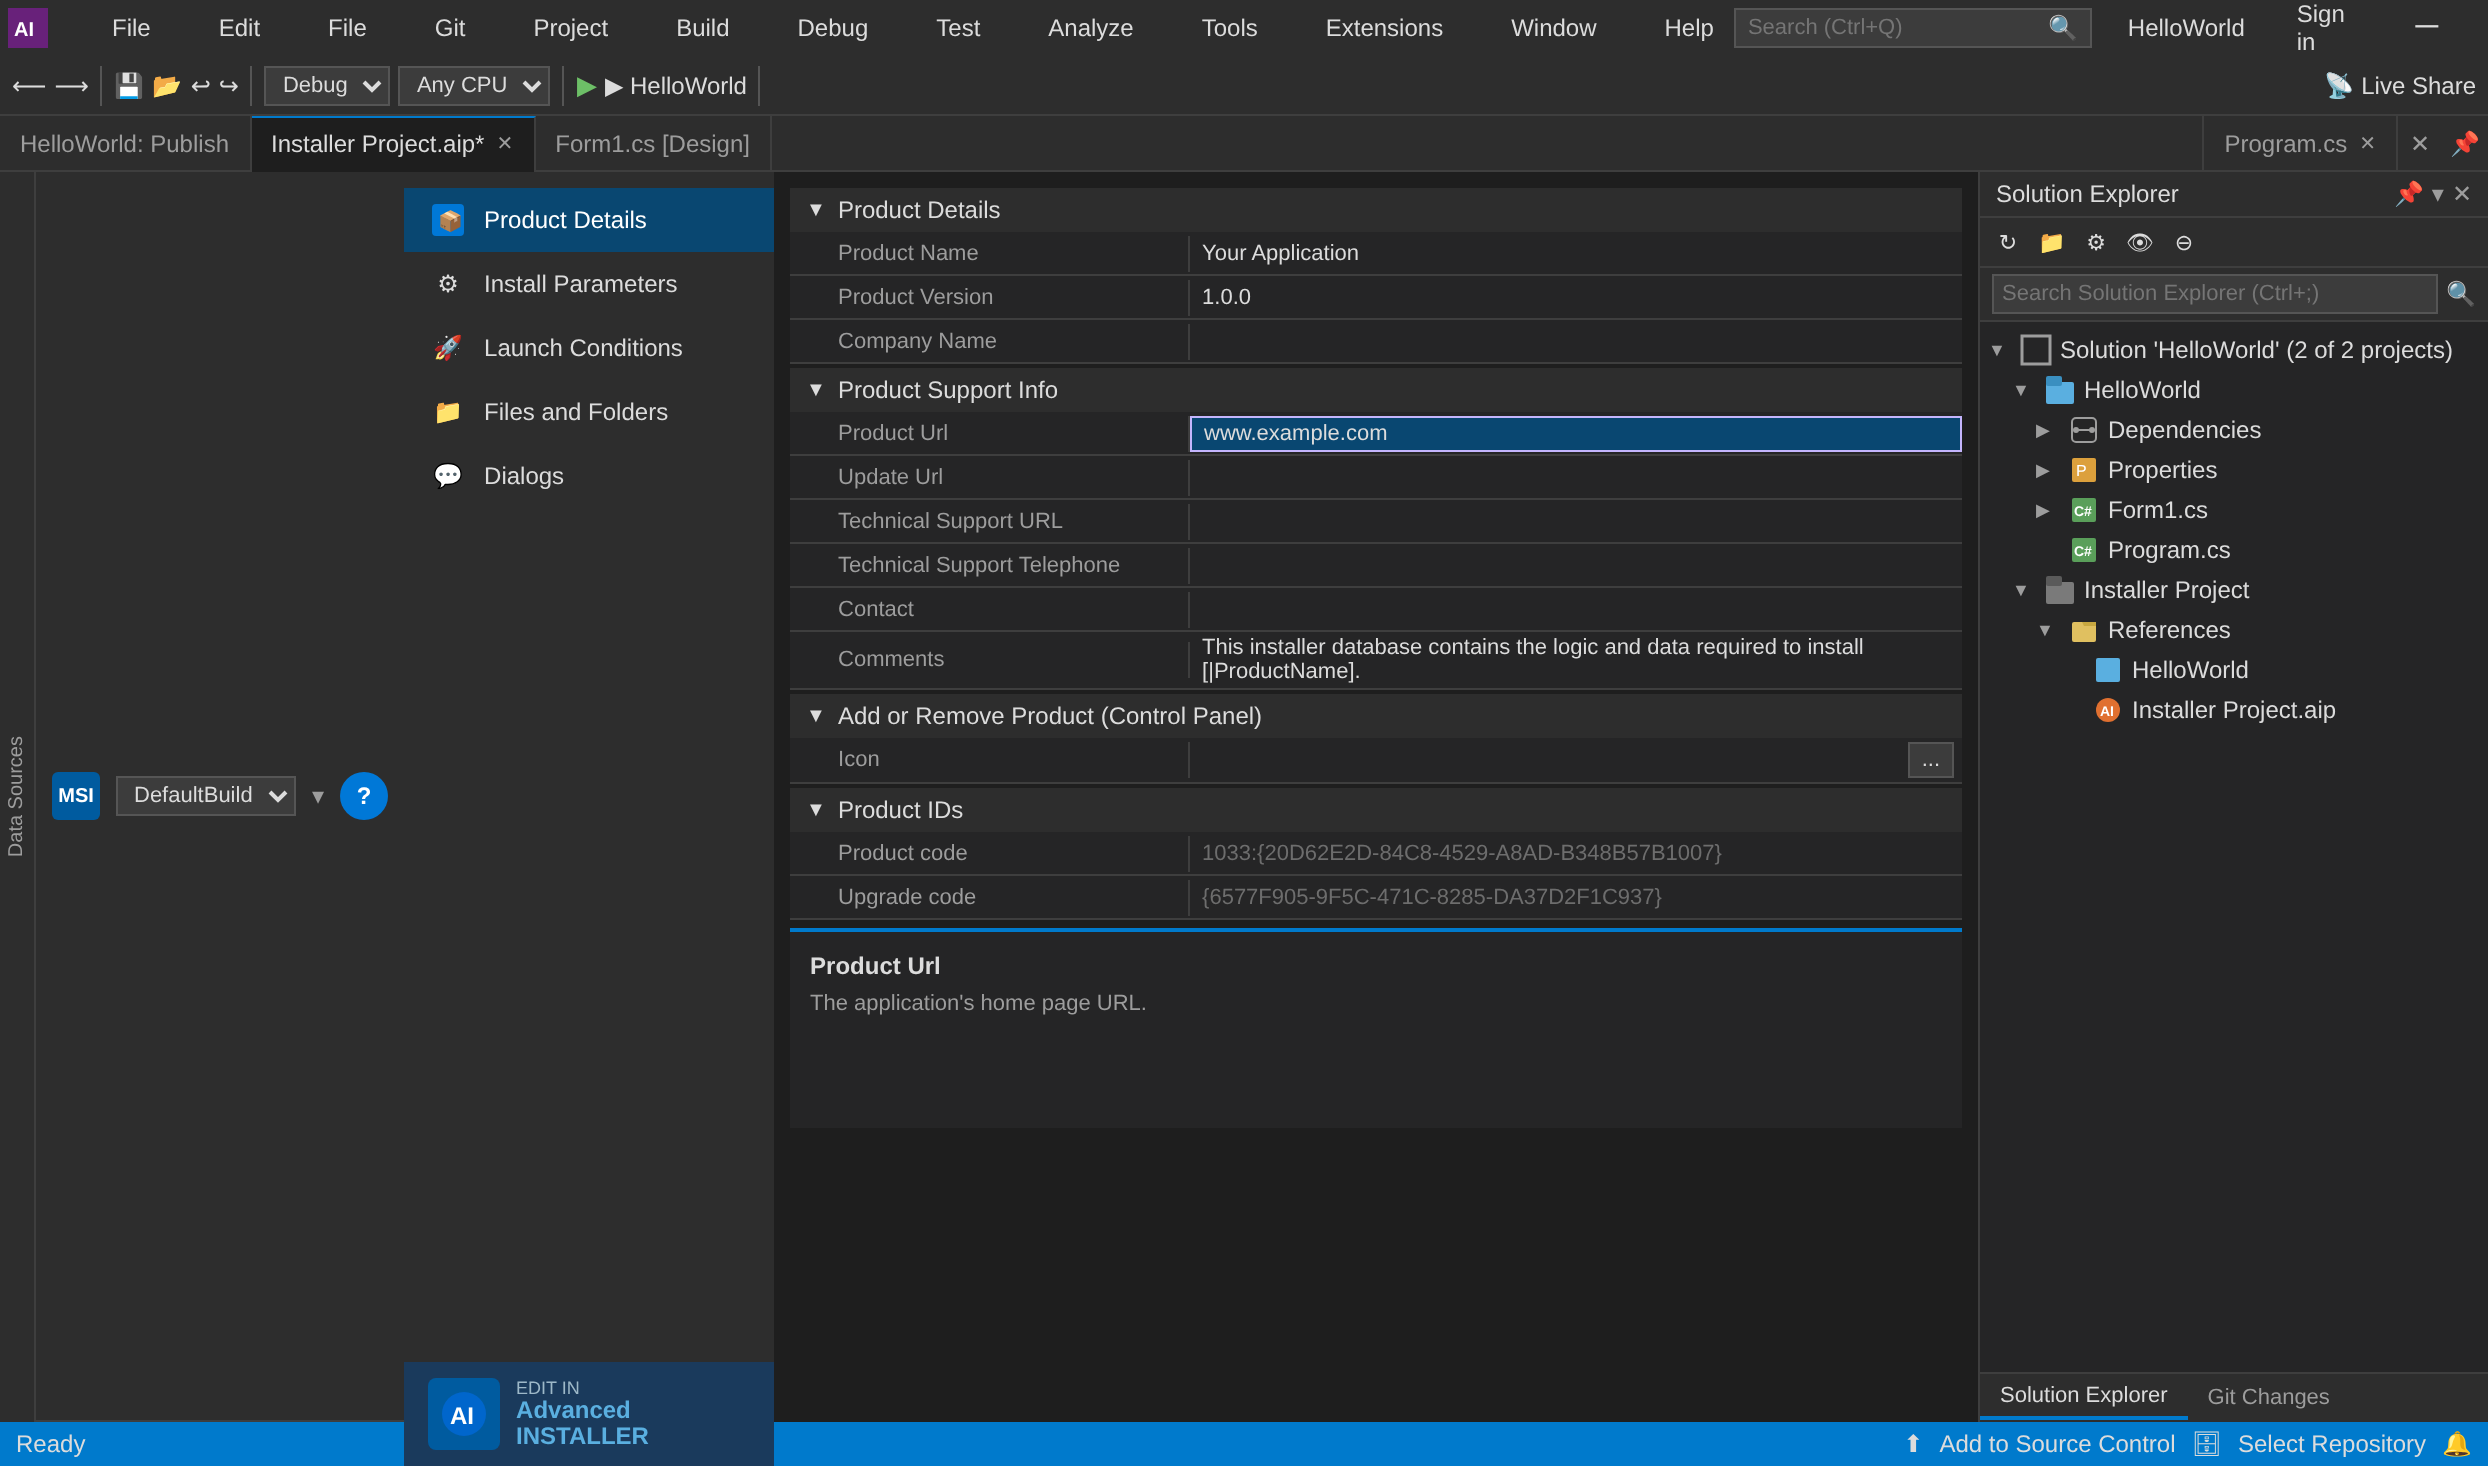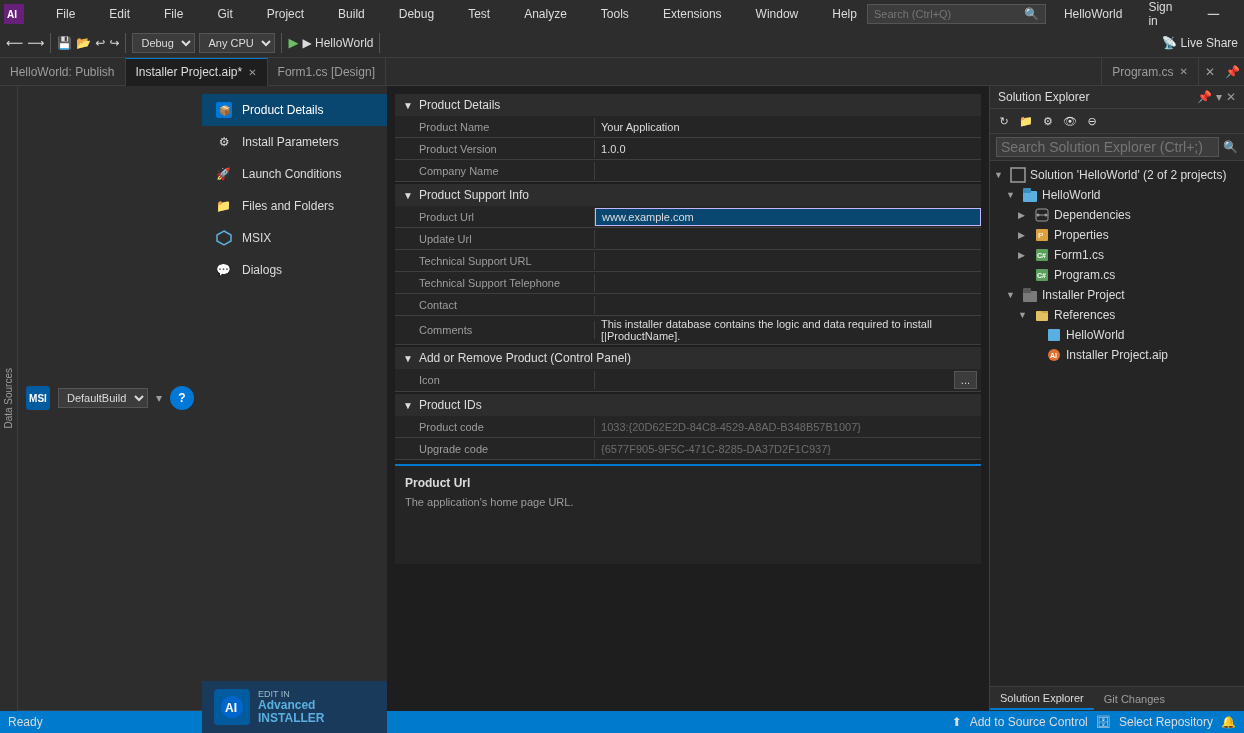--- a/index.html
+++ b/index.html
@@ -71,21 +71,21 @@
     
     .info-panel { background: #252526; border-top: 2px solid #007acc; padding: 10px; margin-top: 4px; min-height: 100px; }
     .info-title { font-size: 12px; color: #dcdcdc; font-weight: 600; margin-bottom: 6px; }
     .info-desc { font-size: 11px; color: #9d9d9d; }
 
     
     .solution-panel { width: 255px; background: #252526; border-left: 1px solid #3e3e3e; display: flex; flex-direction: column; }
     .solution-header { display: flex; align-items: center; background: #2d2d2d; padding: 4px 8px; font-size: 12px; color: #dcdcdc; border-bottom: 1px solid #3e3e3e; }
     .solution-toolbar { display: flex; align-items: center; background: #2d2d2d; padding: 2px 4px; border-bottom: 1px solid #3e3e3e; gap: 2px; }
     .sol-btn { width: 20px; height: 20px; display: flex; align-items: center; justify-content: center; cursor: pointer; color: #dcdcdc; font-size: 11px; }
-    .sol-search { background: #3c3c3c; border: 1px solid #555; color: #dcdcdc; font-size: 14px; padding: 2px 4px; flex: 1; height: 20px; }
+    .sol-search { background: #3c3c3c; border: 1px solid #555; color: #dcdcdc; font-size: 11px; padding: 2px 4px; flex: 1; height: 20px; }
     .tree { flex: 1; padding: 4px 0; overflow-y: auto; }
     .tree-item { display: flex; align-items: center; padding: 2px 4px; cursor: pointer; gap: 4px; }
     .tree-arrow { font-size: 9px; color: #9d9d9d; width: 12px; }
     .tree-icon { width: 16px; height: 16px; display: flex; align-items: center; justify-content: center; font-size: 11px; }
     .tree-label { font-size: 12px; color: #dcdcdc; }
     .indent1 { padding-left: 16px; }
     .indent2 { padding-left: 28px; }
     .indent3 { padding-left: 40px; }
 
     
@@ -206,28 +206,20 @@
         </div>
         <div class="nav-item">
           <div class="nav-icon">🚀</div>
           <span>Launch Conditions</span>
         </div>
         <div class="nav-item">
           <div class="nav-icon">📁</div>
           <span>Files and Folders</span>
         </div>
         <div class="nav-item">
-          <div class="nav-icon">
-            <svg width="16" height="16" viewBox="0 0 16 16">
-                <polygon points="8,1 15,5 15,11 8,15 1,11 1,5" fill="none" stroke="#5aafe0" stroke-width="1.5"></polygon>
-              </svg>
-          </div>
-          <span>MSIX</span>
-        </div>
-        <div class="nav-item">
           <div class="nav-icon">💬</div>
           <span>Dialogs</span>
         </div>
 
         <div style="position:absolute; bottom:0; width:185px; background:#1a3a5c; padding:8px 12px; display:flex; align-items:center; gap:8px;">
           <div style="width:36px; height:36px; background:#005b9f; border-radius:4px; display:flex; align-items:center; justify-content:center; color:white; font-size:9px; font-weight:bold;">
             <svg width="24" height="24" viewBox="0 0 24 24">
                 <circle cx="12" cy="12" r="11" fill="#0066cc"></circle>
                 <text x="5" y="17" font-size="12" fill="white" font-weight="bold">AI</text>
               </svg>

